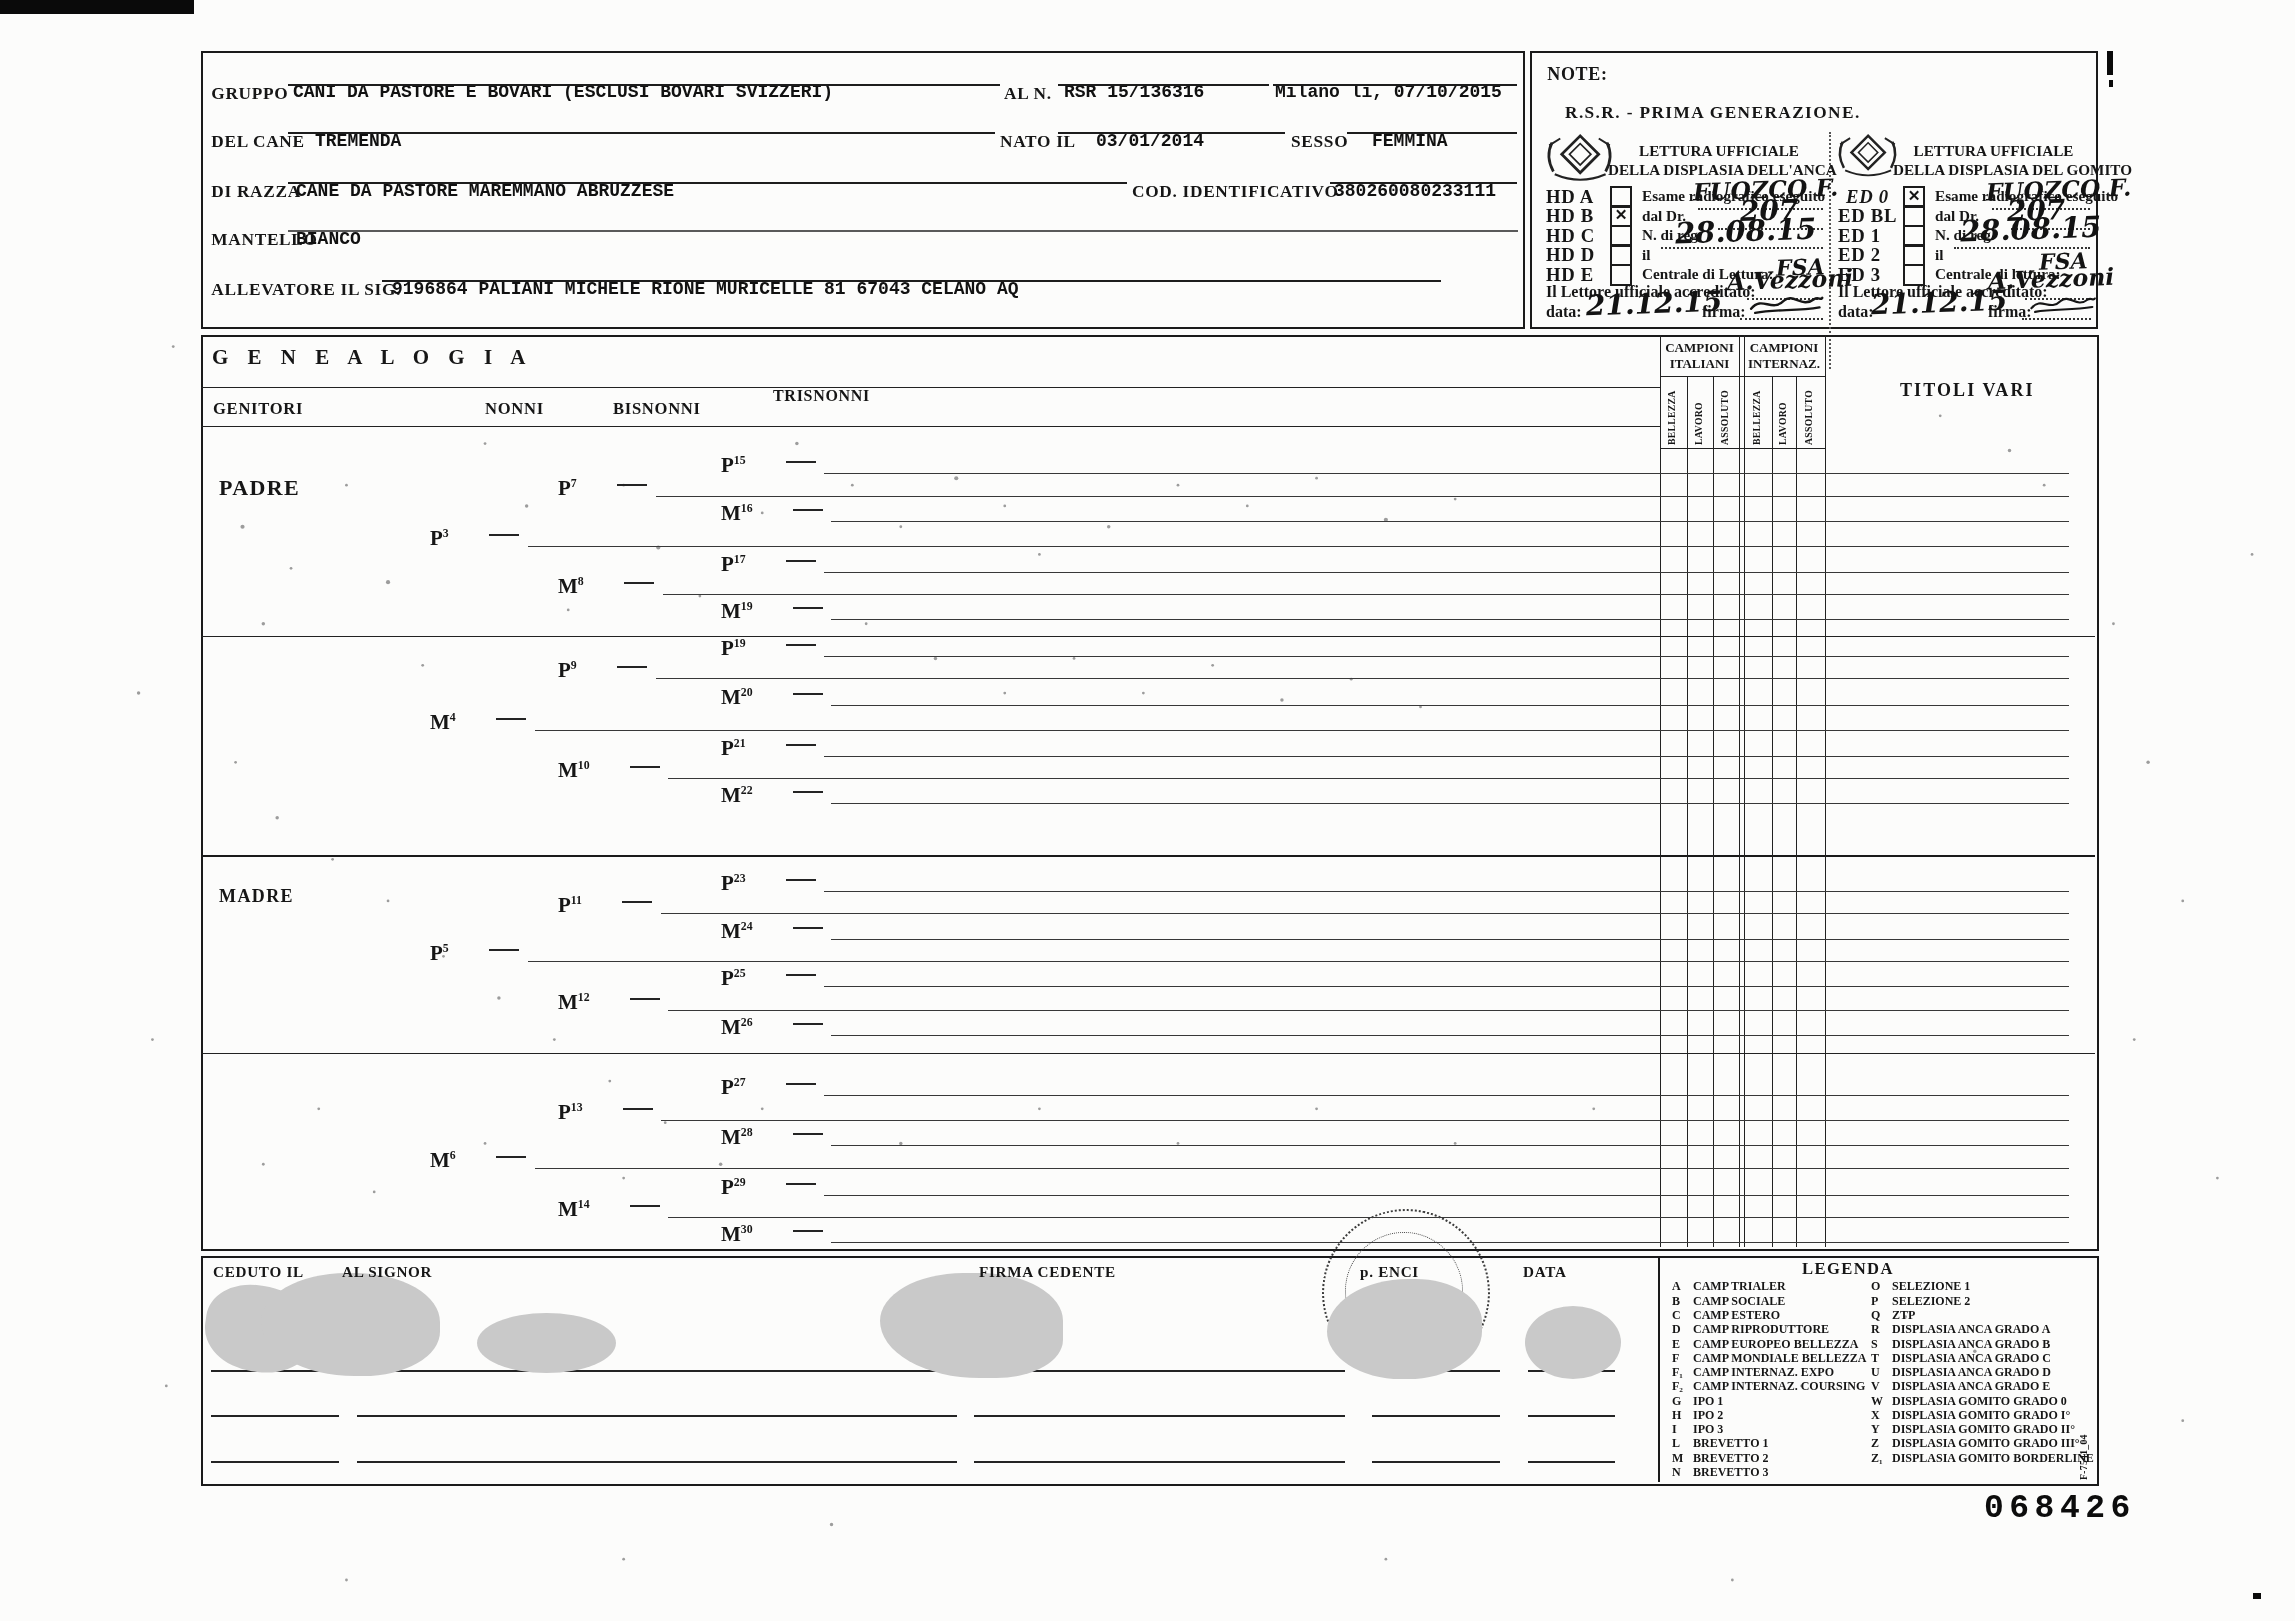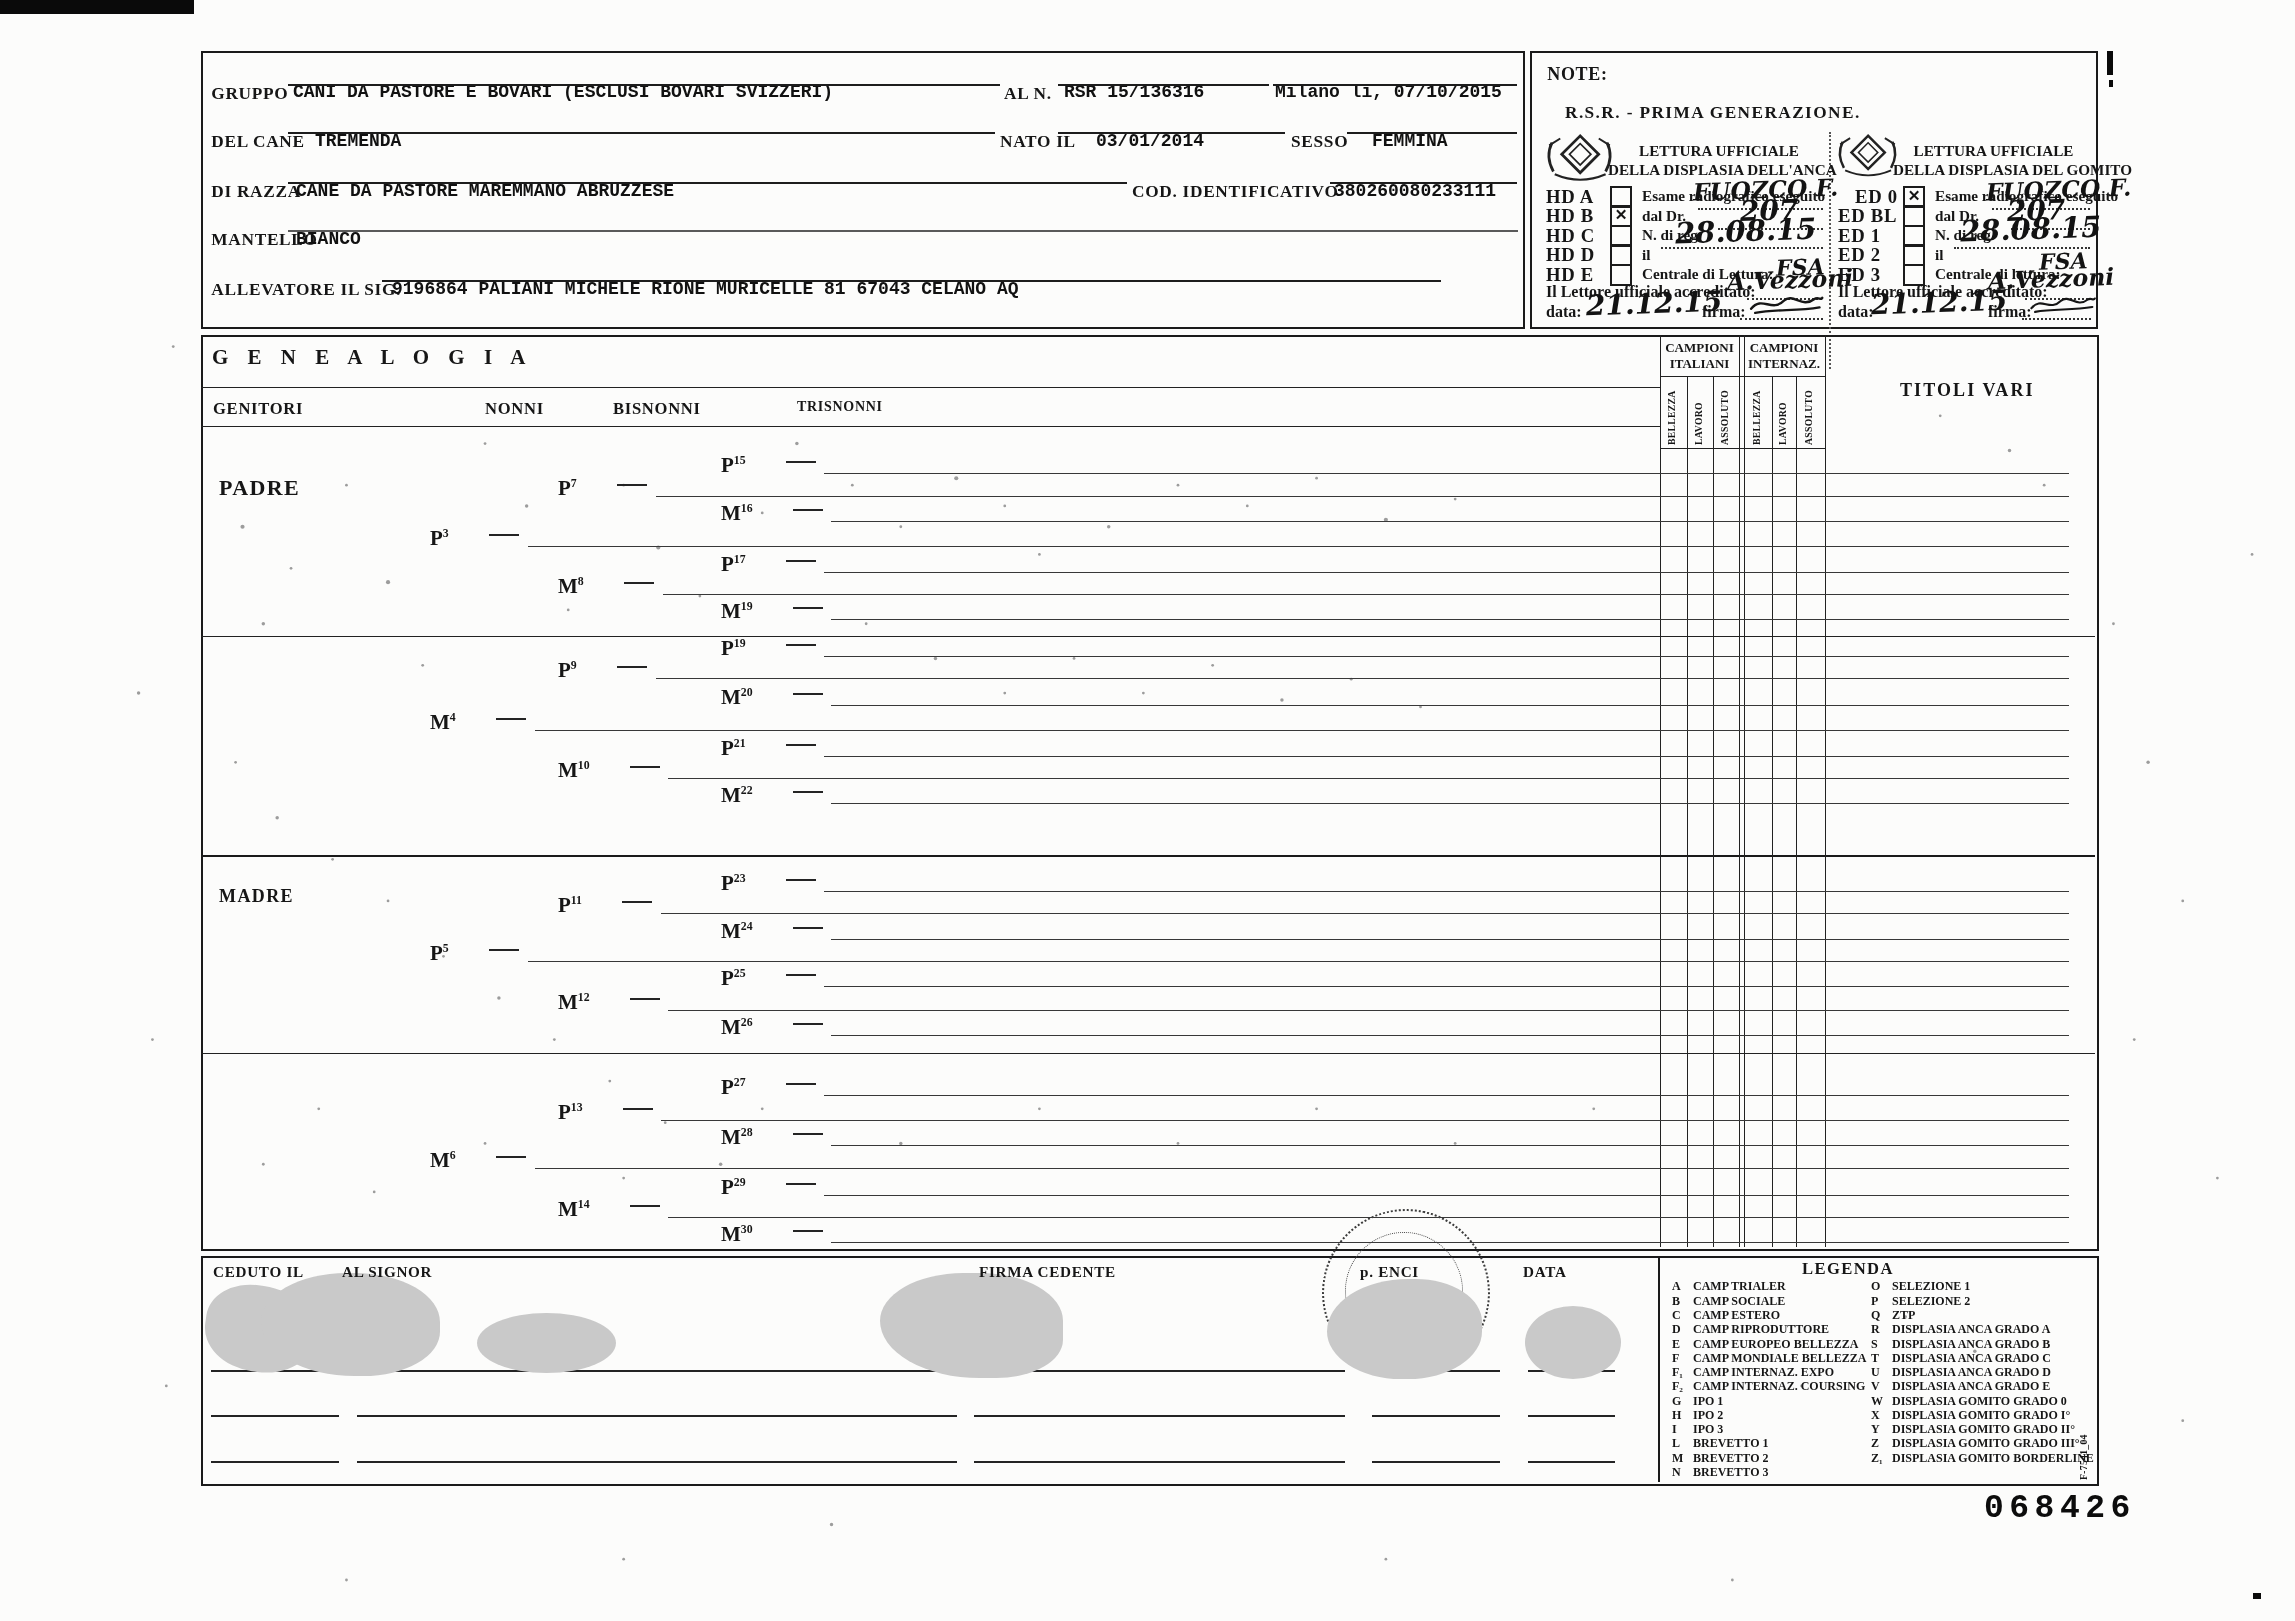--- a/index.html
+++ b/index.html
@@ -242,21 +242,21 @@
           <rect x="36" y="12" width="38" height="38" transform="rotate(45 55 31)"></rect>
           <rect x="44" y="20" width="22" height="22" transform="rotate(45 55 31)" stroke-width="2.5"></rect>
           <path d="M14,14 Q4,34 16,56 M94,14 Q104,34 92,56"></path>
           <path d="M18,60 Q55,76 92,60" stroke-width="3"></path>
           <path d="M10,18 L26,8 M98,18 L82,8" stroke-width="3"></path>
         </g>
       </svg>
       <span class="ltitle" style="left:69px;top:89px;width:187px;">LETTURA UFFICIALE</span>
       <span class="ltitle" style="left:62px;top:108px;width:200px;">DELLA DISPLASIA DEL GOMITO</span>
 
-      <span class="hdrow-code" style="left:24px;top:133px;">ED 0</span>
+      <span class="hdrow-code" style="left:15px;top:133px;font-style:italic;">ED 0</span>
       <span class="cbox" style="left:72px;top:133px;"><span>✕</span></span>
       <span class="hdrow-text" style="left:104px;top:134px;">Esame radiografico eseguito</span>
 
       <span class="hdrow-code" style="left:7px;top:152px;">ED BL</span>
       <span class="cbox" style="left:72px;top:152px;"><span></span></span>
       <span class="hdrow-text" style="left:104px;top:154px;">dal Dr.</span>
       <span class="hand" style="left:155px;top:123px;font-size:23.6px;">FUOZCO F.</span>
       <span class="dotl" style="left:161px;top:155px;width:98px;"></span>
 
       <span class="hdrow-code" style="left:7px;top:172px;">ED 1</span>
@@ -292,21 +292,21 @@
   </div>
 
   <div class="box" style="left:201px;top:335px;width:1894px;height:912px;"></div>
 
   <span class="lbl" style="left:212px;top:345px;font-size:21px;letter-spacing:7px;">G E N E A L O G I A</span>
   <div class="hline" style="left:201px;top:387px;width:1459px;"></div>
 
   <span class="lbl" style="left:213px;top:399px;font-size:16.6px;">GENITORI</span>
   <span class="lbl" style="left:485px;top:399px;font-size:16.6px;">NONNI</span>
   <span class="lbl" style="left:613px;top:399px;font-size:16.6px;">BISNONNI</span>
-  <span class="lbl" style="left:773px;top:399px;font-size:14px;margin-left:24px;">TRISNONNI</span>
+  <span class="lbl" style="left:773px;top:387px;font-size:16px;">TRISNONNI</span>
   <div class="hline" style="left:201px;top:426px;width:1459px;"></div>
 
   <span class="lbl" style="left:219px;top:475px;font-size:22px;letter-spacing:1.4px;">PADRE</span>
   <span class="lbl" style="left:219px;top:886px;font-size:18px;letter-spacing:1.4px;">MADRE</span>
 
   <div class="hline" style="left:201px;top:636px;width:1894px;"></div>
   <div class="hline" style="left:201px;top:855px;width:1894px;height:2.1px;background:#1a1a1a;"></div>
   <div class="hline" style="left:201px;top:1053px;width:1894px;"></div>
 
   <div class="vline" style="left:1660px;top:335px;height:912px;"></div>

